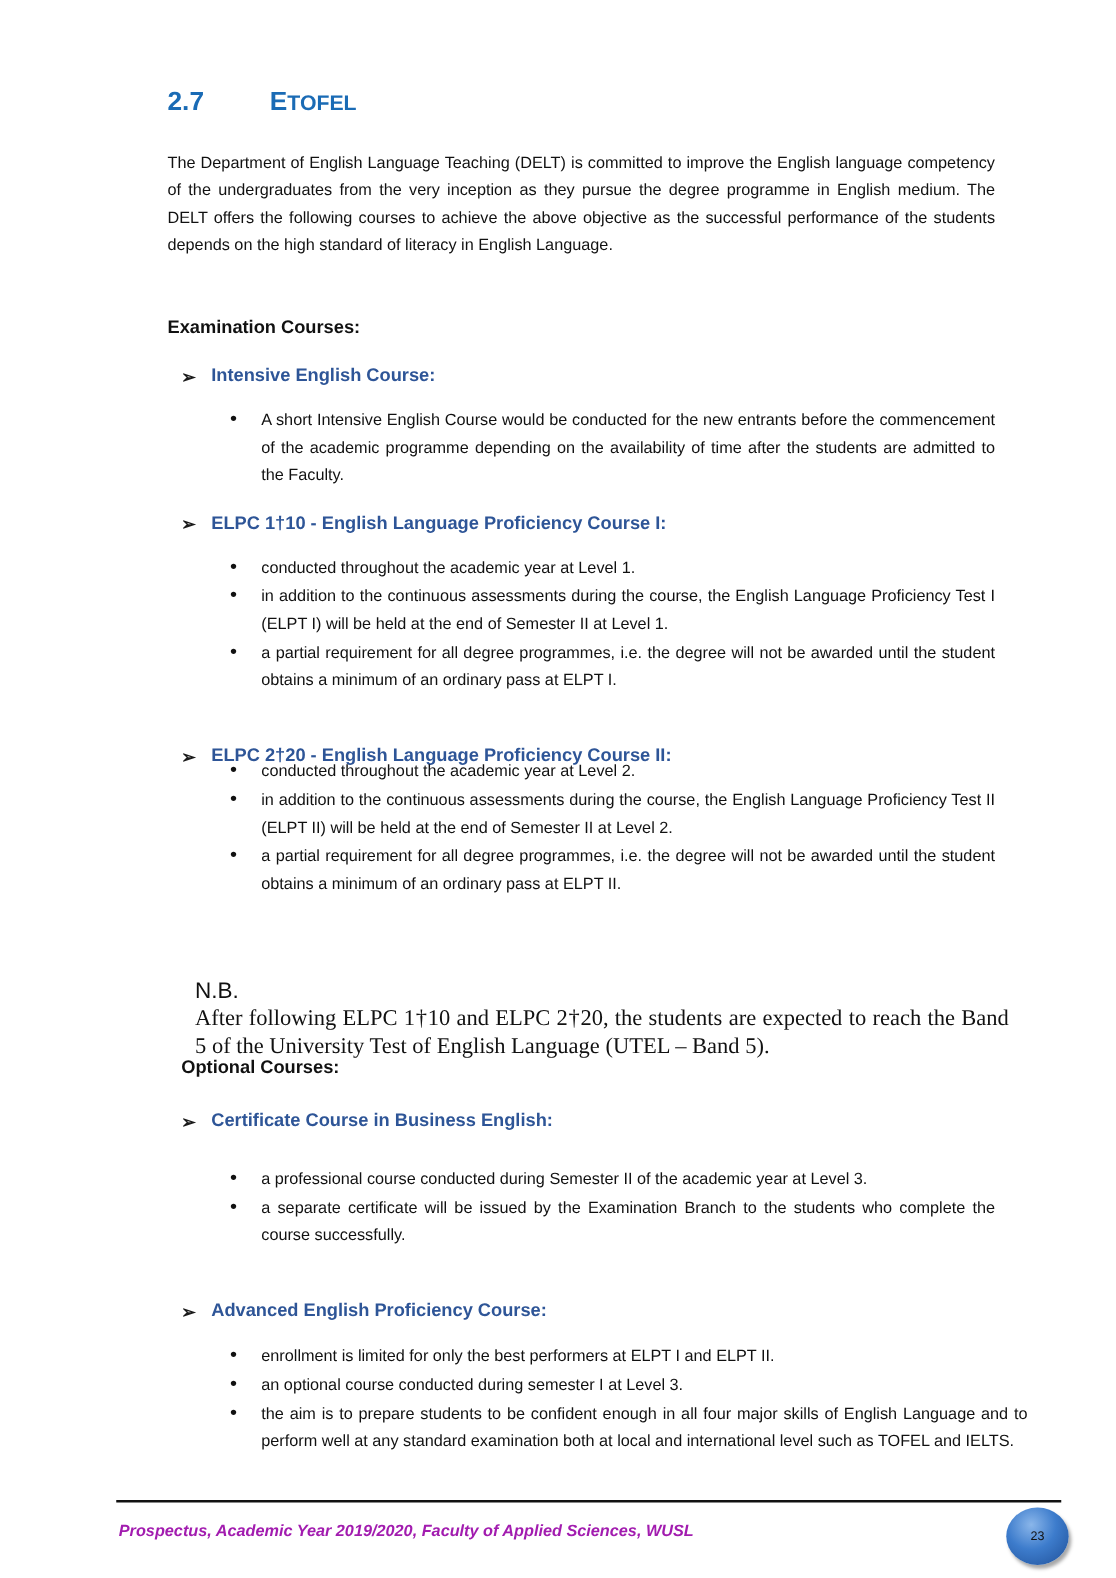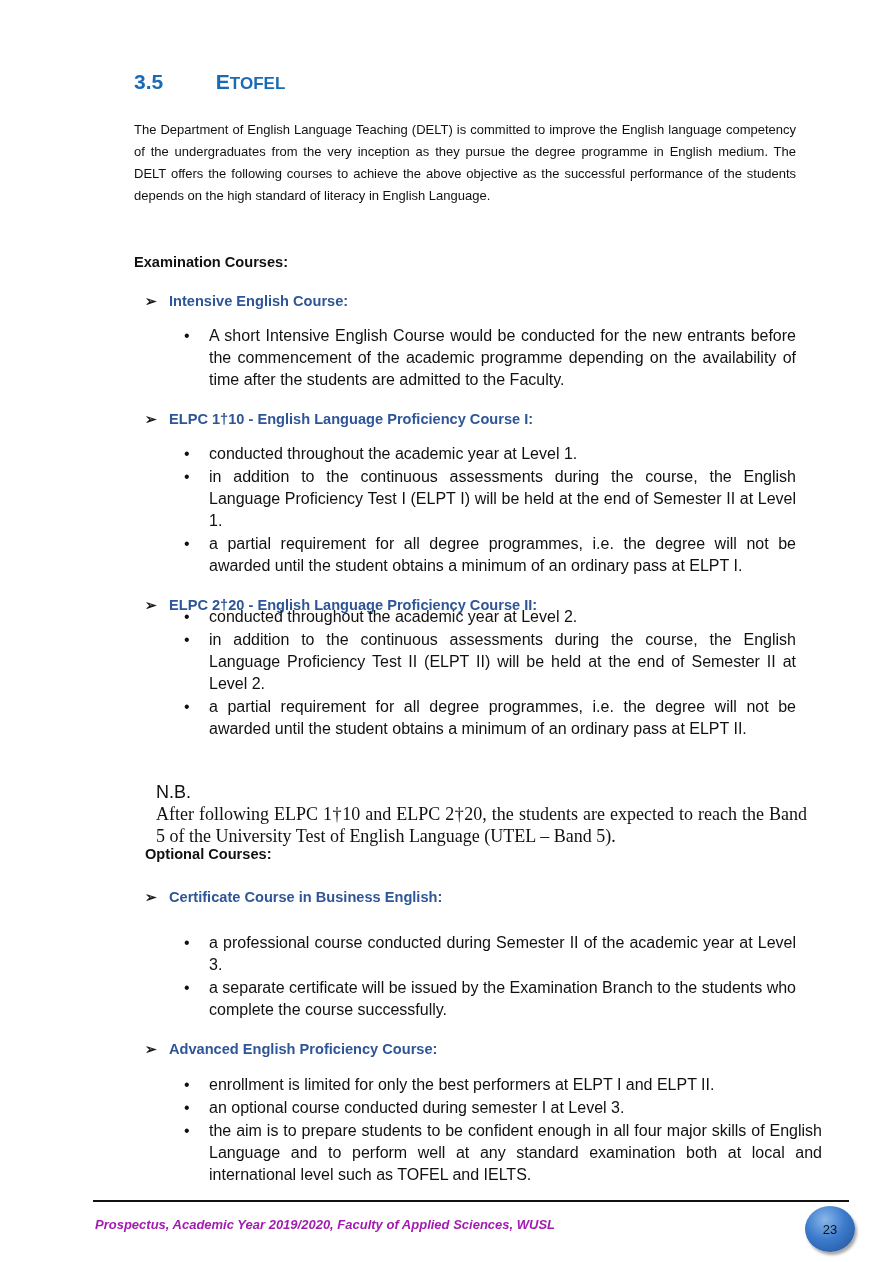--- a/index.html
+++ b/index.html
@@ -7,40 +7,40 @@
          font-family:"Liberation Sans", sans-serif; color:#111; }
   .page { position:absolute; left:0; top:0; width:893px; height:1262px; }
   .heading { position:absolute; left:134px; top:70px; color:#1a6bb5; font-weight:bold; font-size:21px; }
   .heading .num { display:inline-block; width:76px; }
   .heading .title .cap { font-size:21px; }
   .heading .title .sc { font-size:17px; }
   .para { position:absolute; left:134px; width:662px; font-size:13px; line-height:22px; text-align:justify; }
   .bold-label { position:absolute; font-size:14.6px; font-weight:bold; color:#111; }
   .sub { position:absolute; left:145px; font-size:14.6px; font-weight:bold; color:#2e5597; display:flex; align-items:center; }
   .sub .arrow { width:24px; color:#1a1a1a; font-size:14px; }
-  ul.blist { position:absolute; left:184px; width:612px; margin:0; padding:0; list-style:none; font-size:16px; line-height:22px; }
+  ul.blist { position:absolute; left:184px; width:612px; margin:0; padding:0; list-style:none; font-size:13px; line-height:22px; }
   ul.blist li { position:relative; padding-left:25px; text-align:justify; margin-bottom:1px; }
   ul.blist li::before { content:"•"; position:absolute; left:0; top:0; font-size:16px; }
   .nb { position:absolute; left:156px; width:651px; font-size:18px; line-height:22px; display:flex;flex-direction:column; }
   .nb .tag { width:44px; flex:none; }
   .nb .txt { text-align:justify;font-family:Liberation Serif, serif; }
   .rule { position:absolute; left:93px; top:1200px; width:756px; height:2px; background:#111; }
   .footer { position:absolute; left:95px; top:1217px; font-size:13px; font-style:italic; font-weight:bold; color:#a21caf; }
   .pagenum { position:absolute; left:805px; top:1206px; width:50px; height:46px; border-radius:50%;
              background:radial-gradient(circle at 40% 30%, #8ab6ea 0%, #3d7ccc 45%, #1f4f97 100%);
-             box-shadow:2px 3px 3px rgba(0,0,0,0.35); color:#111; font-size:13px;
+             box-shadow:2px 3px 3px rgba(0,0,0,0.35); color:#111; font-size:10px;
              display:flex; align-items:center; justify-content:center; }
 </style>
 </head>
 <body>
 
 <div class="page">
 
   <div class="heading">
-    <span class="num">3.5</span>
+    <span class="num">2.7</span>
     <span class="title"><span class="cap">E</span><span class="sc">TOFEL</span></span>
   </div>
 
   <div class="para" style="top:119px;">The Department of English Language Teaching (DELT) is committed to improve the English language competency of the undergraduates from the very inception as they pursue the degree programme in English medium.  The DELT offers the following courses to achieve the above objective as the successful performance of the students depends on the high standard of literacy in English Language.</div>
 
   <div class="bold-label" style="left:134px; top:254px;">Examination Courses:</div>
 
   <div class="sub" style="top:293px;">
     <span class="arrow">➢</span>
     <span>Intensive English Course:</span>

